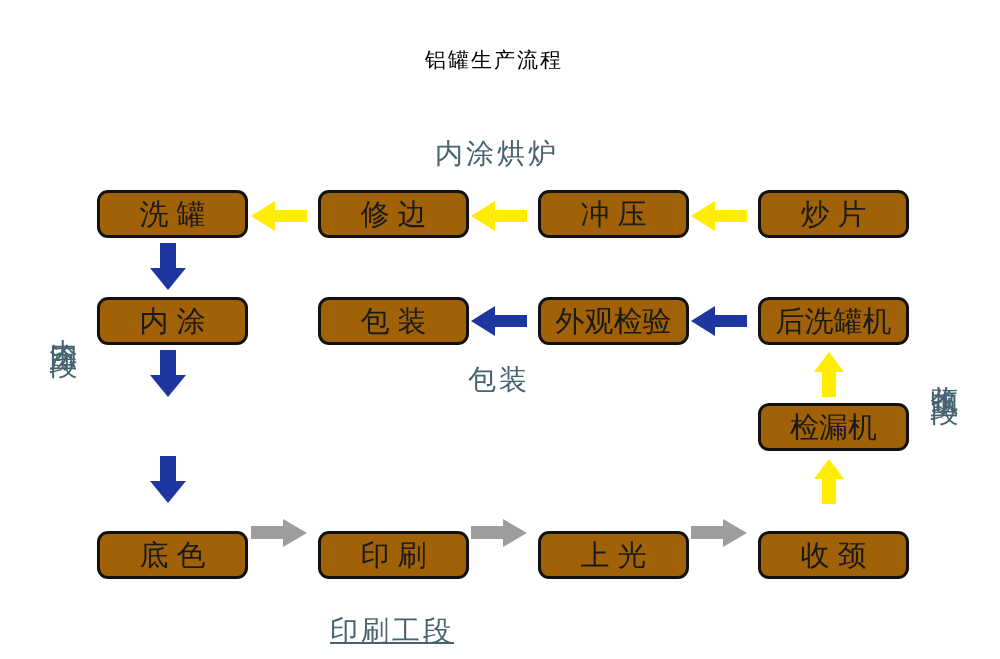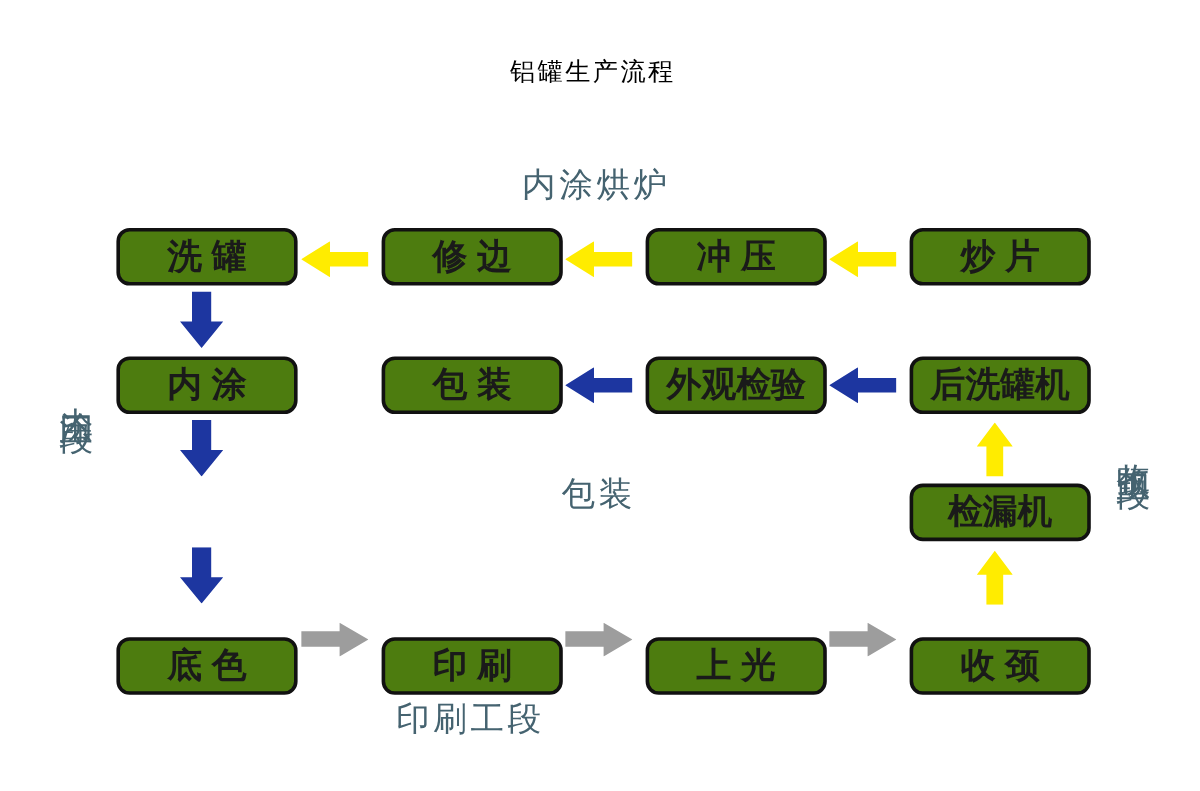--- a/index.html
+++ b/index.html
@@ -12,33 +12,33 @@
   }
   .title{
     position:absolute;left:494px;top:46px;transform:translateX(-50%);
     font-size:21px;letter-spacing:2px;color:#000000;white-space:nowrap;
   }
   .section-label{
     position:absolute;transform:translateX(-50%);
     font-size:28px;letter-spacing:3px;color:var(--teal);white-space:nowrap;
   }
   .section-stamping{left:497px;top:135px;}
-  .section-packing{left:499px;top:361px;margin-top:32px;}
-  .section-printing{left:392px;top:580px;}
+  .section-packing{left:499px;top:361px;}
+  .section-printing{left:392px;top:612px;text-decoration:underline;}
   .vlabel{
     position:absolute;transform:none;
     writing-mode:vertical-rl;text-orientation:upright;
     font-size:28px;letter-spacing:4px;color:var(--teal);white-space:nowrap;
   }
   .section-inner-coating{left:44px;top:317px;}
   .section-necking{left:925px;top:364px;}
   .box{
     position:absolute;width:151px;height:48px;box-sizing:border-box;
-    background:#4d7c0f;border:3px solid var(--box_border);border-radius:11px;
-    display:flex;align-items:center;justify-content:center;font-weight:bold;
+    background:#a16207;border:3px solid var(--box_border);border-radius:11px;
+    display:flex;align-items:center;justify-content:center;
   }
   .box span{
     font-size:29px;color:var(--text);white-space:nowrap;line-height:1;
   }
   .c1{left:97px}.c2{left:318px}.c3{left:538px}.c4{left:758px}
   .r1{top:190px}.r2{top:297px}.r3{top:403px}.r4{top:531px}
   .arrow{position:absolute;display:block;}
   .fill-yellow{fill:var(--yellow);}
   .fill-navy{fill:var(--navy);}
   .fill-gray{fill:var(--gray);}

